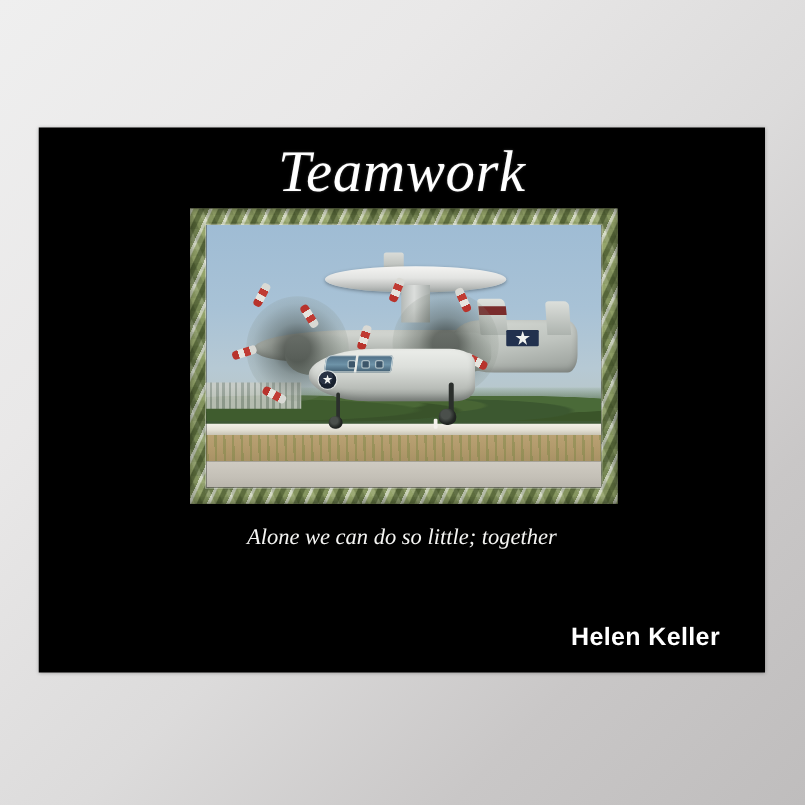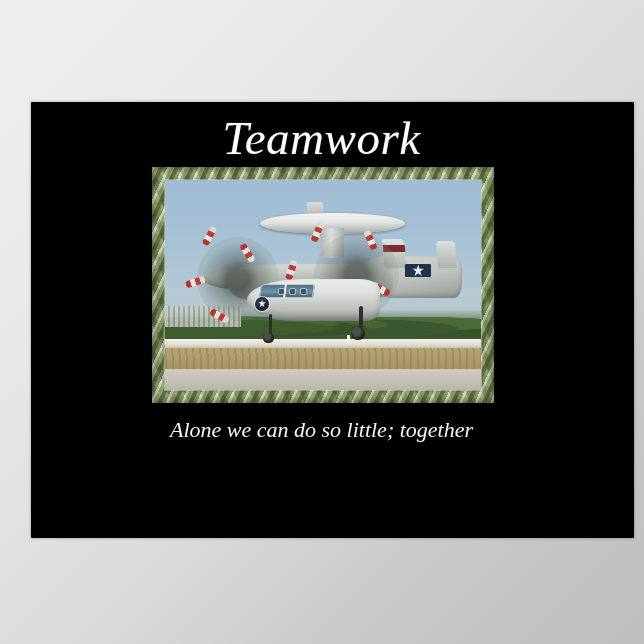--- a/index.html
+++ b/index.html
@@ -24,21 +24,20 @@
   
   #poster {
     position: absolute;
     left: 31px;
     top: 102px;
     width: 581px;
     height: 436px;
     background: #000000;
     box-shadow: 0 0 3px rgba(0,0,0,0.30);
     overflow: hidden;
-    padding-left: 22px;
   }
 
   
   #poster-title {
     position: absolute;
     left: 0;
     top: 8px;
     width: 581px;
     text-align: center;
     color: #ffffff;
@@ -280,21 +279,21 @@
   
   #quote {
     position: absolute;
     left: 20px;
     top: 310px;
     width: 541px;
     text-align: center;
     color: #f4f4f2;
     font-family: "Liberation Serif", "DejaVu Serif", serif;
     font-style: italic;
-    font-size: 22px;
+    font-size: 18px;
     line-height: 35px;
   }
 
   
   #attribution {
     position: absolute;
     right: 36px;
     top: 397px;
     color: #ffffff;
     font-family: "Liberation Sans", sans-serif;
@@ -362,15 +361,16 @@
         <div class="ph gear" style="left:61.5%; top:60%; width:4px; height:13%;"></div>
         <div class="ph wheel" style="left:59%; top:70%; width:14px; height:13px;"></div>
 
       </div>
     </div>
 
     <div id="quote">
       <div>Alone we can do so little; together</div>
     </div>
 
+    <div id="attribution">Helen Keller</div>
 
   </div>
 </div>
 
 </body></html>

